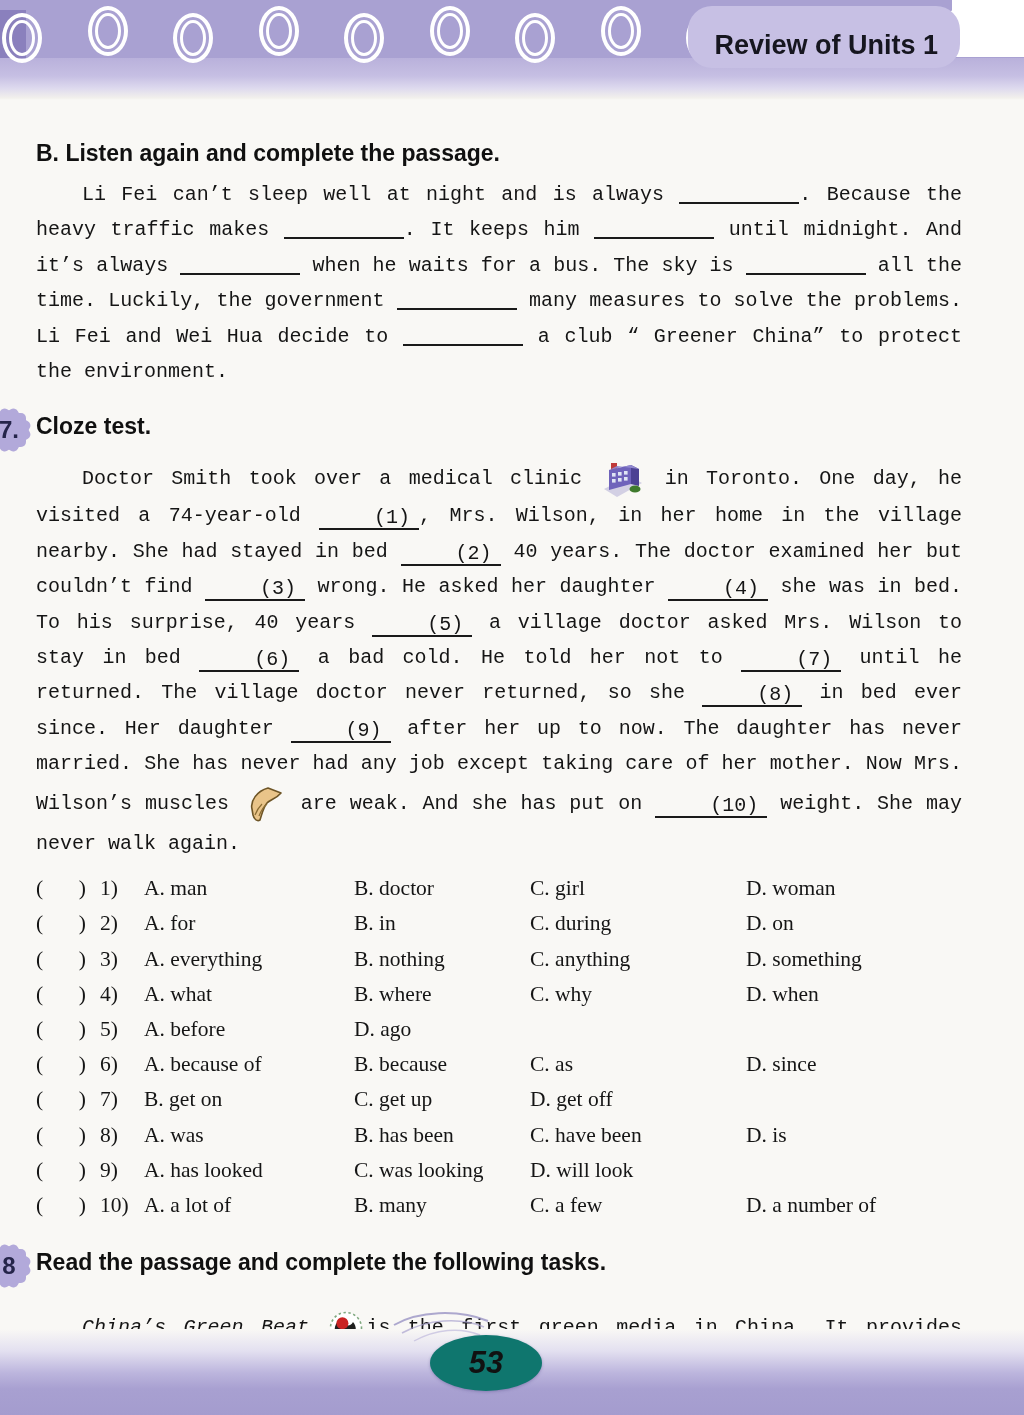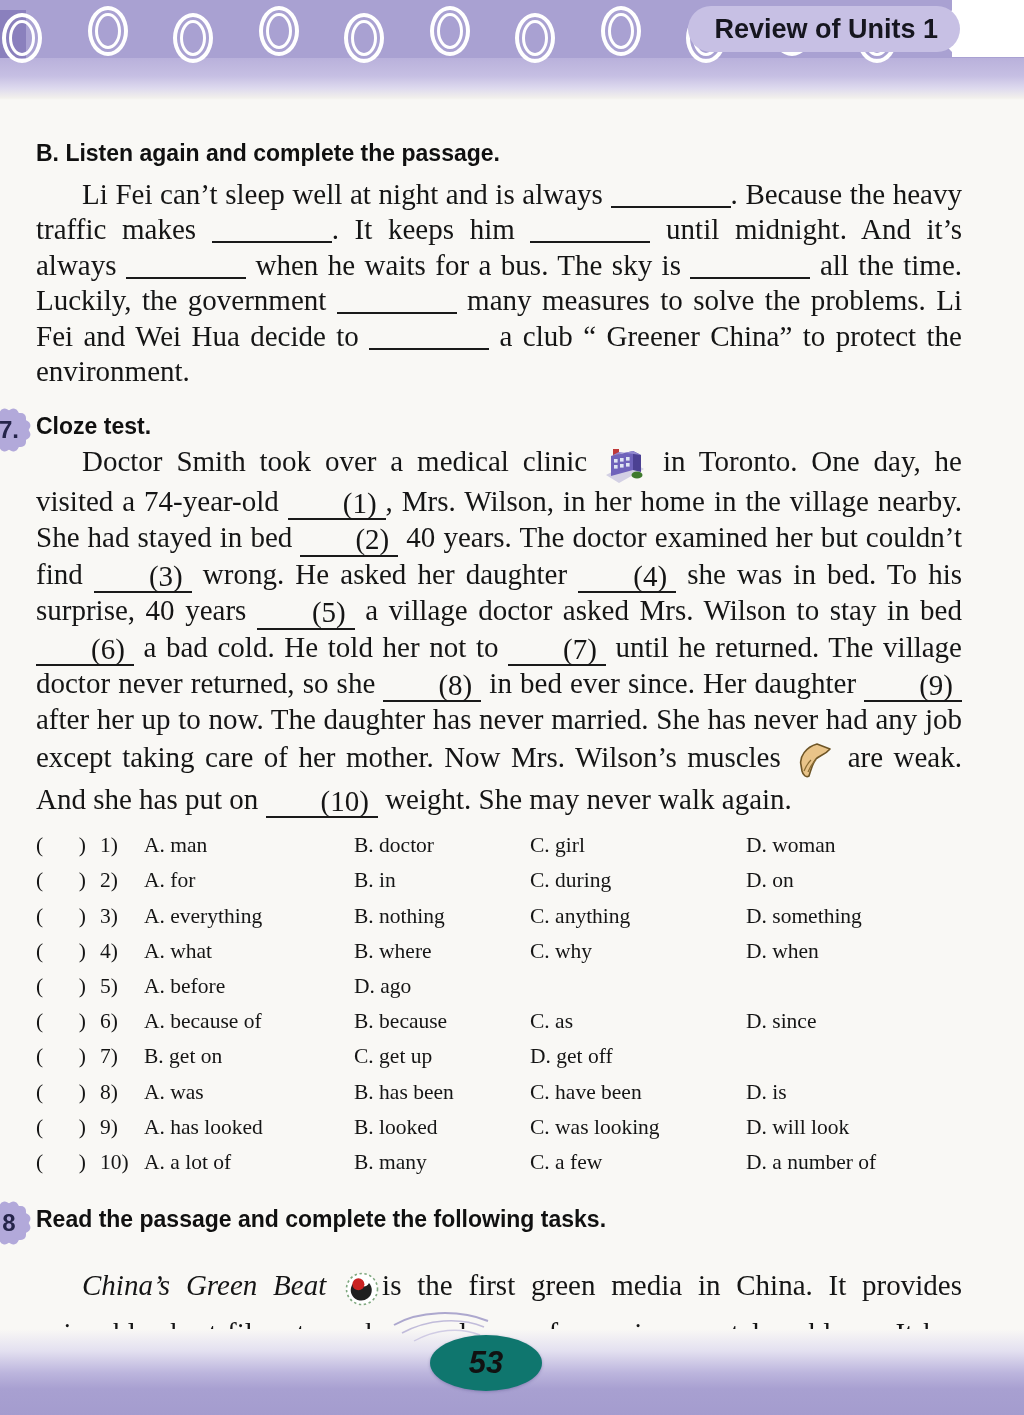--- a/index.html
+++ b/index.html
@@ -9,27 +9,27 @@
     font-family:"Liberation Serif", serif;
   }
   
   .header{position:relative;height:100px;
     background:linear-gradient(to bottom,#a9a1d2 0px,#a9a1d2 58px,#b9b1db 58px,#c6bfe3 76px,#ddd9ee 88px,#f2f0ec 98px,#f9f8f5 100px);}
   .corner-dark{position:absolute;left:0;top:10px;width:26px;height:48px;background:#8a80bd;}
   .rings{position:absolute;left:2px;top:6px;height:60px;}
   .ring{position:absolute;width:40px;height:50px;border:4px solid #ffffff;border-radius:50%;box-sizing:border-box;}
   .ring::after{content:"";position:absolute;inset:3px;border:3px solid #ffffff;border-radius:50%;}
   .title-pill{position:absolute;right:64px;top:6px;height:46px;line-height:46px;
-    background:#c7c0e4;border-radius:24px;padding:0 22px 0 26px;
+    background:#c7c0e4;border-radius:24px;padding:16px 22px 0 26px;
     font-family:"Liberation Sans", sans-serif;font-weight:700;font-size:27px;color:#16161f;}
   .corner-white{position:absolute;right:0;top:0;width:72px;height:57px;background:#ffffff;}
   
   .content{padding:0 62px 0 36px;}
   .sec-heading{font-family:"Liberation Sans", sans-serif;font-weight:700;font-size:23px;color:#101010;margin:0;}
-  .passage{font-size:29px;line-height:35.4px;text-align:justify;text-indent:46px;margin:0;}
+  .passage{font-size:20px;line-height:35.4px;text-align:justify;text-indent:46px;margin:0;font-family:Liberation Mono, monospace;}
   .blank{display:inline-block;width:120px;border-bottom:2px solid #1a1a1a;vertical-align:-4px;height:0.85em;}
   .blank.labeled{width:auto;min-width:54px;height:auto;padding:0 9px;text-align:center;vertical-align:-2px;line-height:1.05;}
   .inline-icon{display:inline-block;vertical-align:middle;margin:0 3px;}
   .inline-icon svg{display:block;}
   
   .numbered{position:relative;}
   .badge{position:absolute;left:-50px;top:-6px;width:46px;height:46px;}
   .badge .sq{position:absolute;inset:6px;background:#b2a9da;border-radius:5px;}
   .badge .sq.r30{transform:rotate(30deg);}
   .badge .sq.r60{transform:rotate(60deg);}
@@ -81,21 +81,21 @@
   </div>
 
   <div class="numbered" style="margin-top:24px;">
     <div class="badge">
       <div class="sq"></div>
         <div class="sq r30"></div>
         <div class="sq r60"></div>
       <div class="n">7.</div>
     </div>
     <h2 class="sec-heading">Cloze test.</h2>
-    <p class="passage" style="margin-top:4px;">Doctor Smith took over a medical clinic <span class="inline-icon"><svg width="42" height="38" viewBox="0 0 42 38">
+    <p class="passage" style="margin-top:20px;">Doctor Smith took over a medical clinic <span class="inline-icon"><svg width="42" height="38" viewBox="0 0 42 38">
             <polygon points="2,29 27,16 40,23 15,37" fill="#d3d0e4"></polygon>
             <rect x="9" y="3" width="6" height="8" fill="#c03a3a"></rect>
             <polygon points="7,10 29,5 29,24 7,30" fill="#6f63bb"></polygon>
             <polygon points="29,5 37,9 37,26 29,24" fill="#4c4193"></polygon>
             <polygon points="7,10 15,6 37,9 29,5" fill="#9189cf"></polygon>
             <g fill="#dfe5f4">
               <rect x="10" y="13" width="3.6" height="3.6"></rect>
               <rect x="16" y="12" width="3.6" height="3.6"></rect>
               <rect x="22" y="11" width="3.6" height="3.6"></rect>
               <rect x="10" y="19" width="3.6" height="3.6"></rect>
@@ -194,21 +194,20 @@
           <span>C. have been</span>
           <span>D. is</span>
         </div>
         <div class="opt-row">
           <span class="paren">
             <span>(</span>
             <span>)</span>
           </span>
           <span class="opt-num">9)</span>
           <span>A. has looked</span>
-          <span>B. looked</span>
           <span>C. was looking</span>
           <span>D. will look</span>
         </div>
         <div class="opt-row">
           <span class="paren">
             <span>(</span>
             <span>)</span>
           </span>
           <span class="opt-num">10)</span>
           <span>A. a lot of</span>

